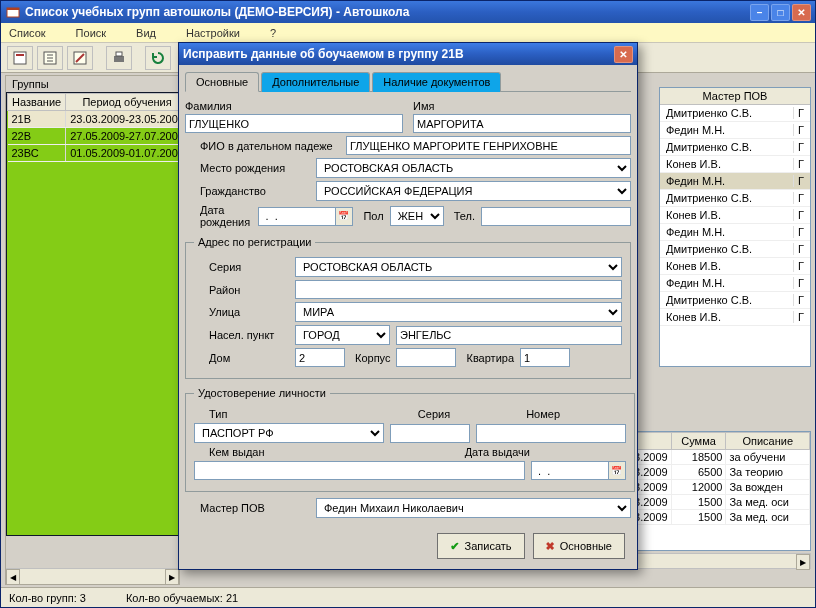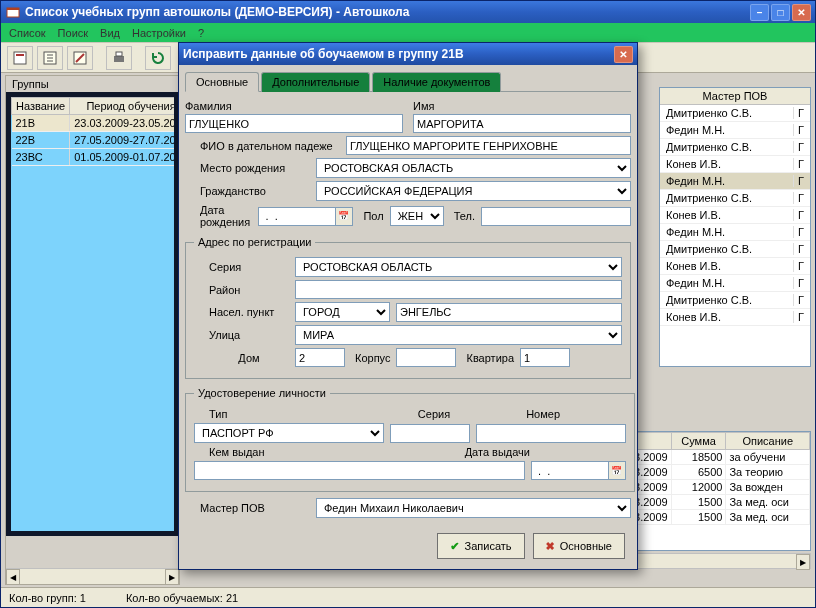--- a/index.html
+++ b/index.html
@@ -8,32 +8,32 @@
 
   
   .app-window { position:absolute; left:0; top:0; width:816px; height:608px; border:1px solid #0a246a; background:#d4d0c8; }
   .titlebar { height:22px; background:linear-gradient(to bottom,#3b77dd 0%,#2b5fc2 50%,#2353ad 100%); color:#fff; display:flex; align-items:center; padding:0 4px; }
   .titlebar .icon { width:16px; height:16px; display:inline-flex; align-items:center; justify-content:center; margin-right:4px; }
   .titlebar .title { flex:1 1 auto; font-weight:bold; font-size:12px; }
   .sys-btns { display:flex; gap:2px; }
   .sys-btn { width:19px; height:17px; border:1px solid #fff4; background:#4a84e8; color:#fff; display:flex; align-items:center; justify-content:center; font-weight:bold; font-size:10px; border-radius:2px; cursor:pointer; }
   .sys-btn.close { background:#d86b4f; }
 
-  .menubar { height:20px; background:#22c55e; display:flex; align-items:center; gap:12px; padding:0 8px; color:#333; border-bottom:1px solid #c9c6b9; }
+  .menubar { height:20px; background:#fef9c3; display:flex; align-items:center; gap:30px; padding:0 8px; color:#333; border-bottom:1px solid #c9c6b9; }
   .menu-item { cursor:pointer; }
 
   .toolbar { height:30px; background:#ece9d8; display:flex; align-items:center; gap:4px; padding:0 6px; border-bottom:1px solid #aca899; }
   .tool-btn { width:26px; height:24px; border:1px solid #bfbfbf; background:#ece9d8; display:flex; align-items:center; justify-content:center; cursor:pointer; font-size:14px; }
   .tool-sep { width:5px; }
 
   .content { position:absolute; top:74px; left:4px; right:4px; bottom:22px; background:#d4d0c8; }
 
   .groups-panel { position:absolute; left:0; top:0; width:175px; bottom:0; border:1px solid #aca899; background:#d4d0c8; }
   .panel-caption { font-size:11px; padding:2px 6px; }
-  .grid { background:#7dd3fc; border:5px solid #0f172a; }
+  .grid { background:#84cc16; border:1px solid #0f172a; }
   .grid table { border-collapse:collapse; width:100%; font-size:11px; }
   .grid th { background:#ece9d8; border:1px solid #c0c0c0; padding:2px 4px; text-align:center; font-weight:normal; }
   .grid td { border-right:1px solid #d8d8d8; border-bottom:1px solid #eee; padding:2px 4px; white-space:nowrap; }
   .grid tr.sel td { background:#ece6cd; }
 
   .right-list { position:absolute; right:0; top:12px; width:152px; height:280px; border:1px solid #7f9db9; background:#fff; }
   .right-list .hdr { background:#ece9d8; border-bottom:1px solid #c0c0c0; text-align:center; padding:2px; }
   .right-list .rowc { padding:2px 6px; border-bottom:1px solid #eee; display:flex; }
   .right-list .rowc span:first-child { flex:1; }
   .right-list .rowc.sel { background:#dcd7c0; }
@@ -43,21 +43,21 @@
   .statusbar { position:absolute; left:0; right:0; bottom:0; height:20px; background:#ece9d8; border-top:1px solid #aca899; display:flex; align-items:center; padding:0 8px; gap:40px; }
 
   
   .dialog { position:absolute; left:178px; top:42px; width:460px; height:528px; border:1px solid #0a246a; background:#d4d0c8; box-shadow:4px 4px 10px rgba(0,0,0,0.4); z-index:10; }
   .dialog .titlebar { background:linear-gradient(to bottom,#3d7ce6 0%,#2b5fc2 50%,#1f4aa0 100%); }
   .dlg-body { position:absolute; top:22px; left:0; right:0; bottom:0; padding:6px; }
 
   .tabs { display:flex; border-bottom:1px solid #919b9c; margin-bottom:8px; }
   .tab { padding:3px 10px; border:1px solid #919b9c; border-bottom:none; background:#d4d0c8; margin-right:2px; border-radius:3px 3px 0 0; cursor:pointer; position:relative; top:1px; }
   .tab.active { background:#d4d0c8; border-bottom:1px solid #d4d0c8; font-weight:normal; }
-  .tab:not(.active) { background:#15803d; }
+  .tab:not(.active) { background:#0ea5e9; }
 
   .form-row { display:flex; align-items:center; margin:3px 0; gap:6px; }
   .form-row label { width:110px; text-align:left;margin-left:15px; }
   .form-row label.narrow { width:auto; margin-left:4px; }
   input.txt, select.sel { border:1px solid #7f9db9; background:#fff; height:19px; font-size:11px; padding:1px 3px; }
   select.sel { height:20px; }
   .w-full { flex:1; }
 
   fieldset.grp { border:1px solid #919b9c; margin:8px 0 4px 0; padding:6px 8px 8px 8px; }
   fieldset.grp legend { padding:0 4px; }
@@ -278,21 +278,21 @@
         <span class="sbtn">▶</span>
     </div>
     <div style="position:absolute; right:0; bottom:16px; width:200px; height:16px; background:#ece9d8; border:1px solid #c0c0c0; display:flex;">
       <span class="sbtn">◀</span>
         <span style="flex:1"></span>
         <span class="sbtn">▶</span>
     </div>
   </div>
 
   <div class="statusbar">
-    <span>Кол-во групп:   1</span>
+    <span>Кол-во групп:   3</span>
     <span>Кол-во обучаемых:  21</span>
   </div>
 </div>
 
 <div class="dialog">
   <div class="titlebar">
     <span class="title">Исправить данные об боучаемом в группу 21В</span>
     <div class="sys-btns">
       <div class="sys-btn close">✕</div>
     </div>
@@ -345,30 +345,30 @@
       <legend>Адрес по регистрации</legend>
       <div class="form-row">
         <label style="width:80px;">Серия</label>
         <select class="sel w-full"><option>РОСТОВСКАЯ ОБЛАСТЬ</option></select>
       </div>
       <div class="form-row">
         <label style="width:80px;">Район</label>
         <input class="txt w-full" value="" style="">
       </div>
       <div class="form-row">
+        <label style="width:80px;">Улица</label>
+        <select class="sel w-full"><option>МИРА</option></select>
+      </div>
+      <div class="form-row">
         <label style="width:80px;">Насел. пункт</label>
         <select class="sel" style="width:95px;"><option>ГОРОД</option></select>
         <input class="txt w-full" value="ЭНГЕЛЬС" style="">
       </div>
       <div class="form-row">
-        <label style="width:80px;">Улица</label>
-        <select class="sel w-full"><option>МИРА</option></select>
-      </div>
-      <div class="form-row">
-        <label style="width:80px;text-align:center;">Дом</label>
+        <label style="width:80px;">Дом</label>
         <input class="txt" style="width: 50px;" value="2">
         <label class="narrow">Корпус</label>
         <input class="txt" style="width: 60px;" value="">
         <label class="narrow">Квартира</label>
         <input class="txt" style="width: 50px;" value="1">
       </div>
     </fieldset>
 
     <fieldset class="grp">
       <legend>Удостоверение личности</legend>

